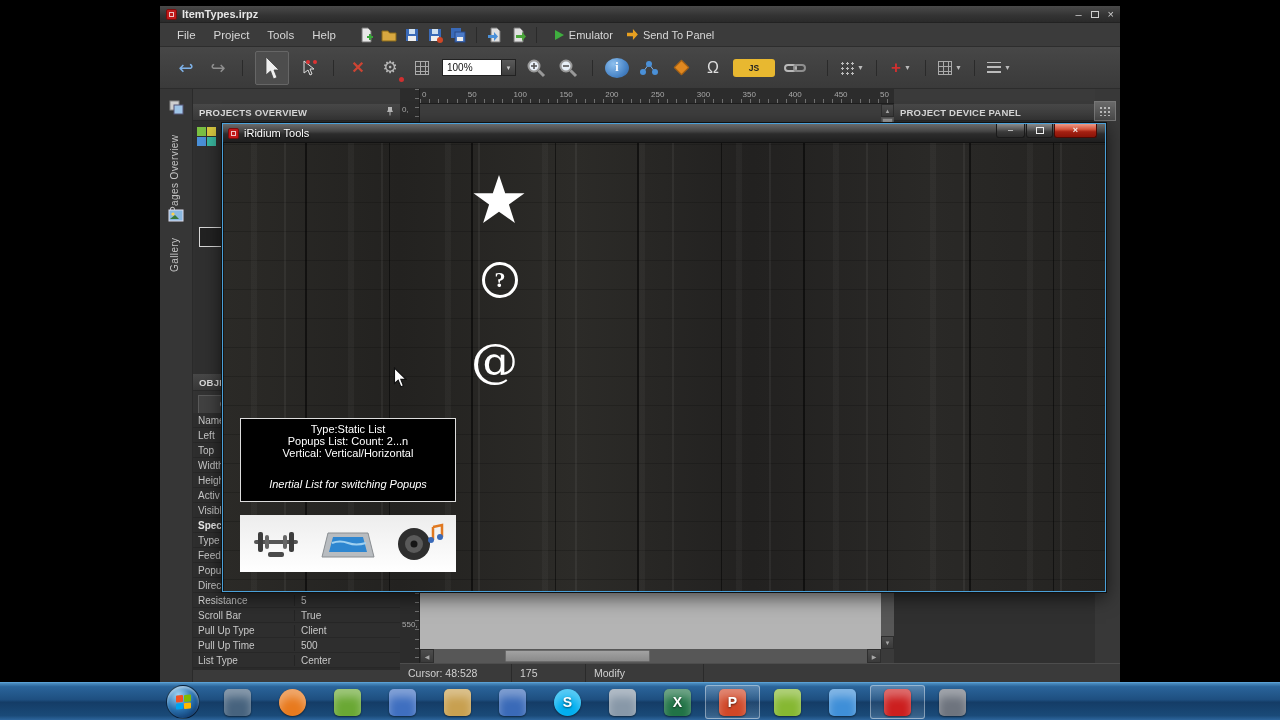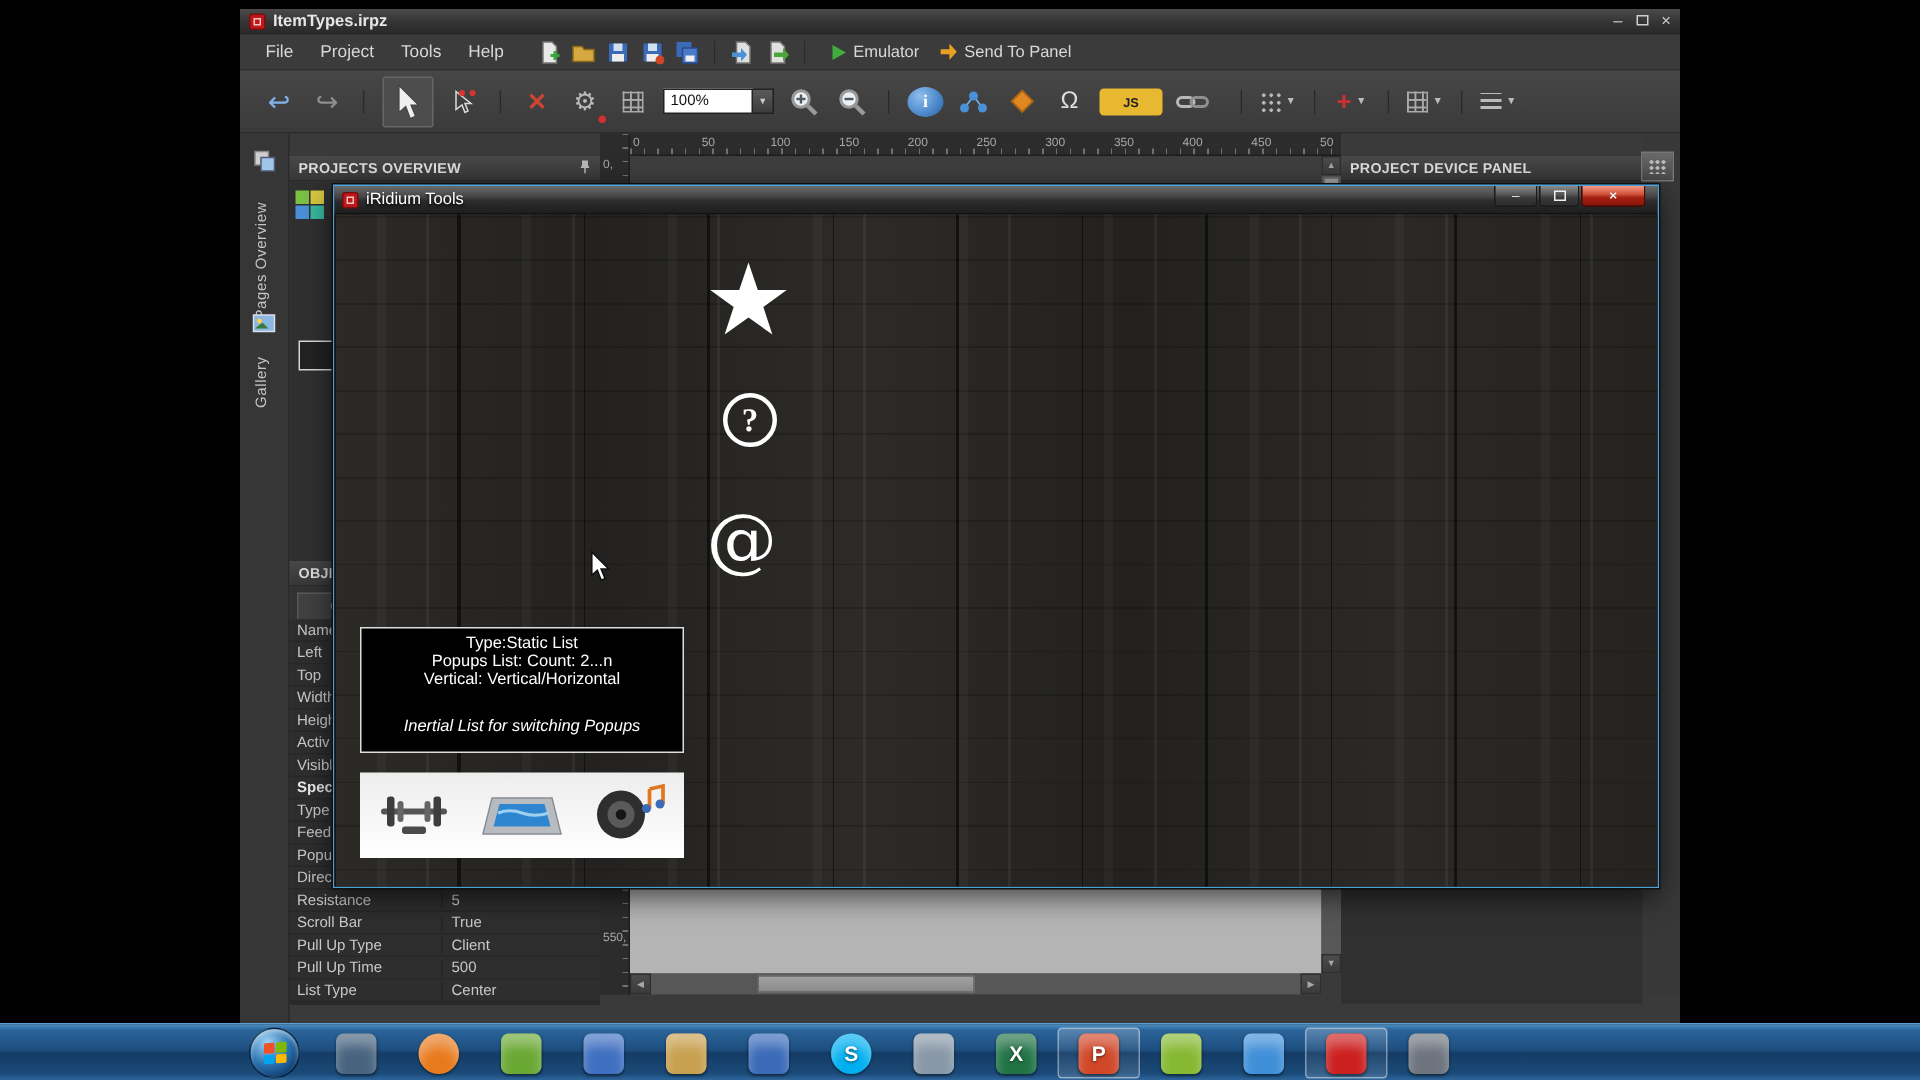--- a/index.html
+++ b/index.html
@@ -443,20 +443,25 @@
 
     <div class="a panel-header" style="left:734px;top:98px;width:201px;height:17px;">
       <span>PROJECT DEVICE PANEL</span>
     </div>
     <div class="a panel-body" style="left:734px;top:115px;width:201px;height:548px;"></div>
     <div class="a" style="left:935px;top:83px;width:25px;height:574px;background:#383838;"></div>
     <div class="a" style="left:934px;top:95px;width:22px;height:20px;background:linear-gradient(#6a6a6a,#4a4a4a);border:1px solid #777;display:flex;align-items:center;justify-content:center;">
       <span class="dots-grid" style="width:12px;height:10px;background-size:4px 4px;"></span>
     </div>
 
+    <div class="a statusbar">
+      <span class="status-seg" style="width:112px;">Cursor: 48:528</span>
+      <span class="status-seg" style="width:74px;">175</span>
+      <span class="status-seg" style="width:118px;">Modify</span>
+    </div>
   </div>
 
   <div class="client">
     <div class="client-titlebar">
       <span class="ir-icon"></span>
       <span class="title">iRidium Tools</span>
       <span class="cw-btns">
         <span class="cw-btn min">–</span>
         <span class="cw-btn max">
             <span class="cw-max-glyph"></span>

